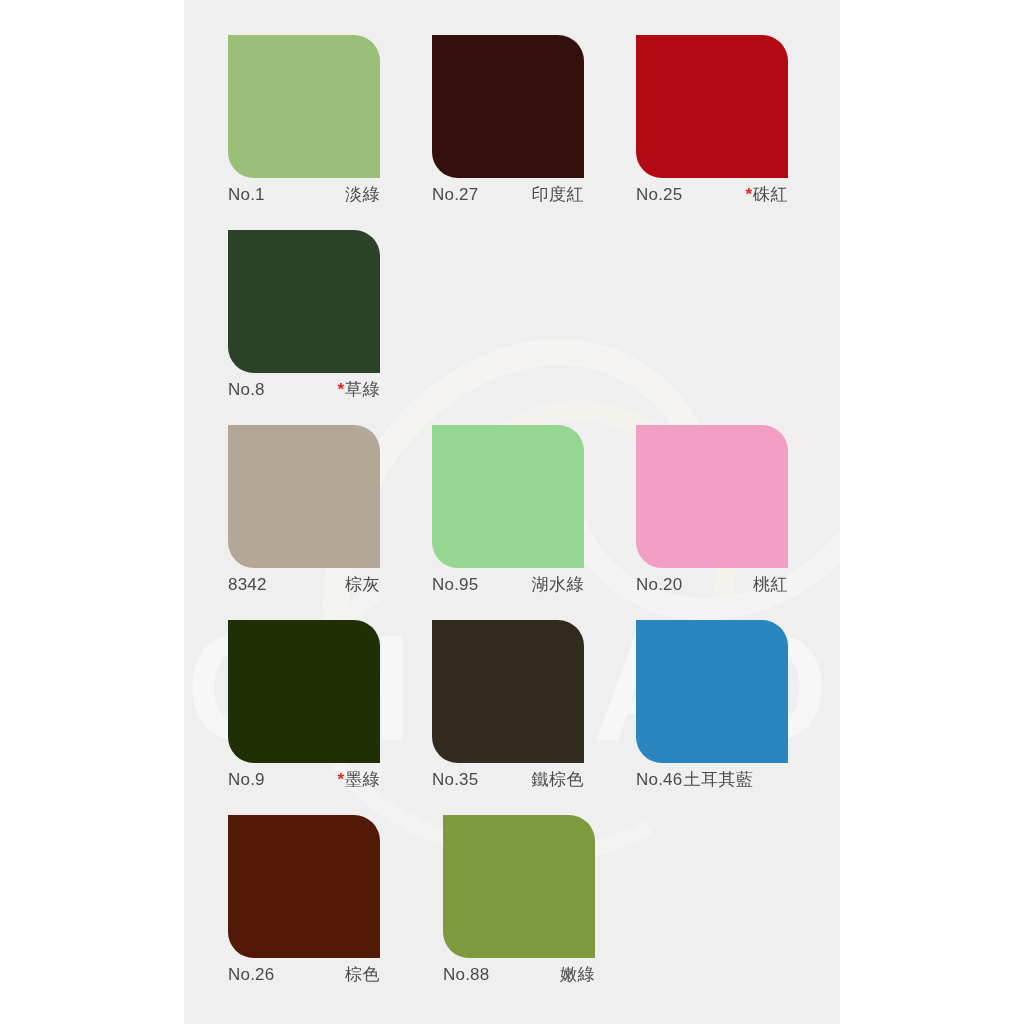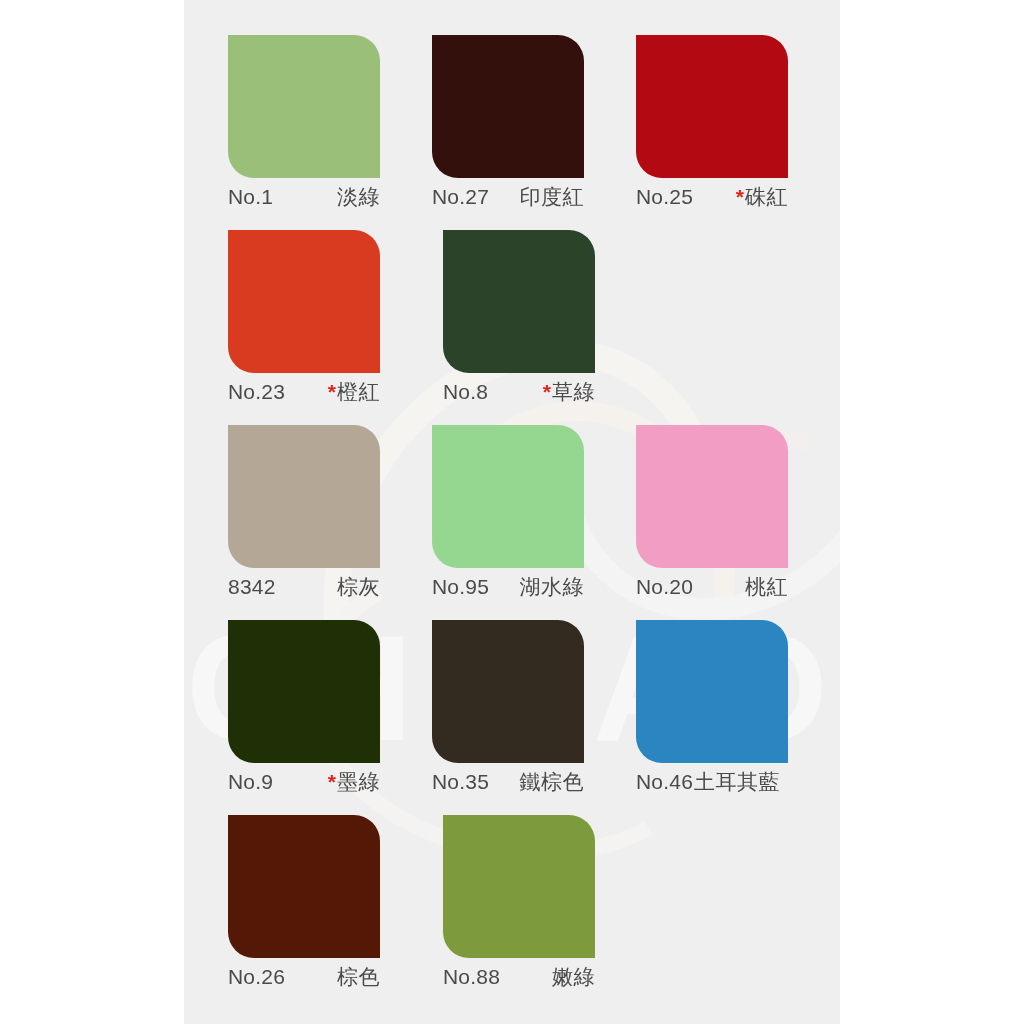--- a/index.html
+++ b/index.html
@@ -117,21 +117,21 @@
     border-top-left-radius: 0;
     border-bottom-right-radius: 0;
   }
 
   .caption {
     width: 152px;
     margin-top: 6px;
     display: flex;
     align-items: baseline;
     justify-content: space-between;
-    font-size: 21px;
+    font-size: 17px;
     color: #4a4a4a;
     line-height: 1.25;
     white-space: nowrap;
     font-family: "Liberation Sans", "DejaVu Sans", sans-serif;
   }
 
   .code {
     letter-spacing: 0.2px;
   }
 
@@ -183,27 +183,20 @@
           <div class="cell">
             <div class="chip" style="background: rgb(178, 9, 19);"></div>
             <div class="caption">
               <span class="code">No.25</span>
               <span><span class="star">*</span><span class="cname">硃紅</span></span>
             </div>
           </div>
         </div>
         <div class="row">
           <div class="cell">
-            <div class="chip" style="background: rgb(217, 59, 32);"></div>
-            <div class="caption">
-              <span class="code">No.23</span>
-              <span><span class="star">*</span><span class="cname">橙紅</span></span>
-            </div>
-          </div>
-          <div class="cell">
             <div class="chip" style="background: rgb(43, 68, 41);"></div>
             <div class="caption">
               <span class="code">No.8</span>
               <span><span class="star">*</span><span class="cname">草綠</span></span>
             </div>
           </div>
         </div>
         <div class="row">
           <div class="cell">
             <div class="chip" style="background: rgb(181, 167, 150);"></div>

